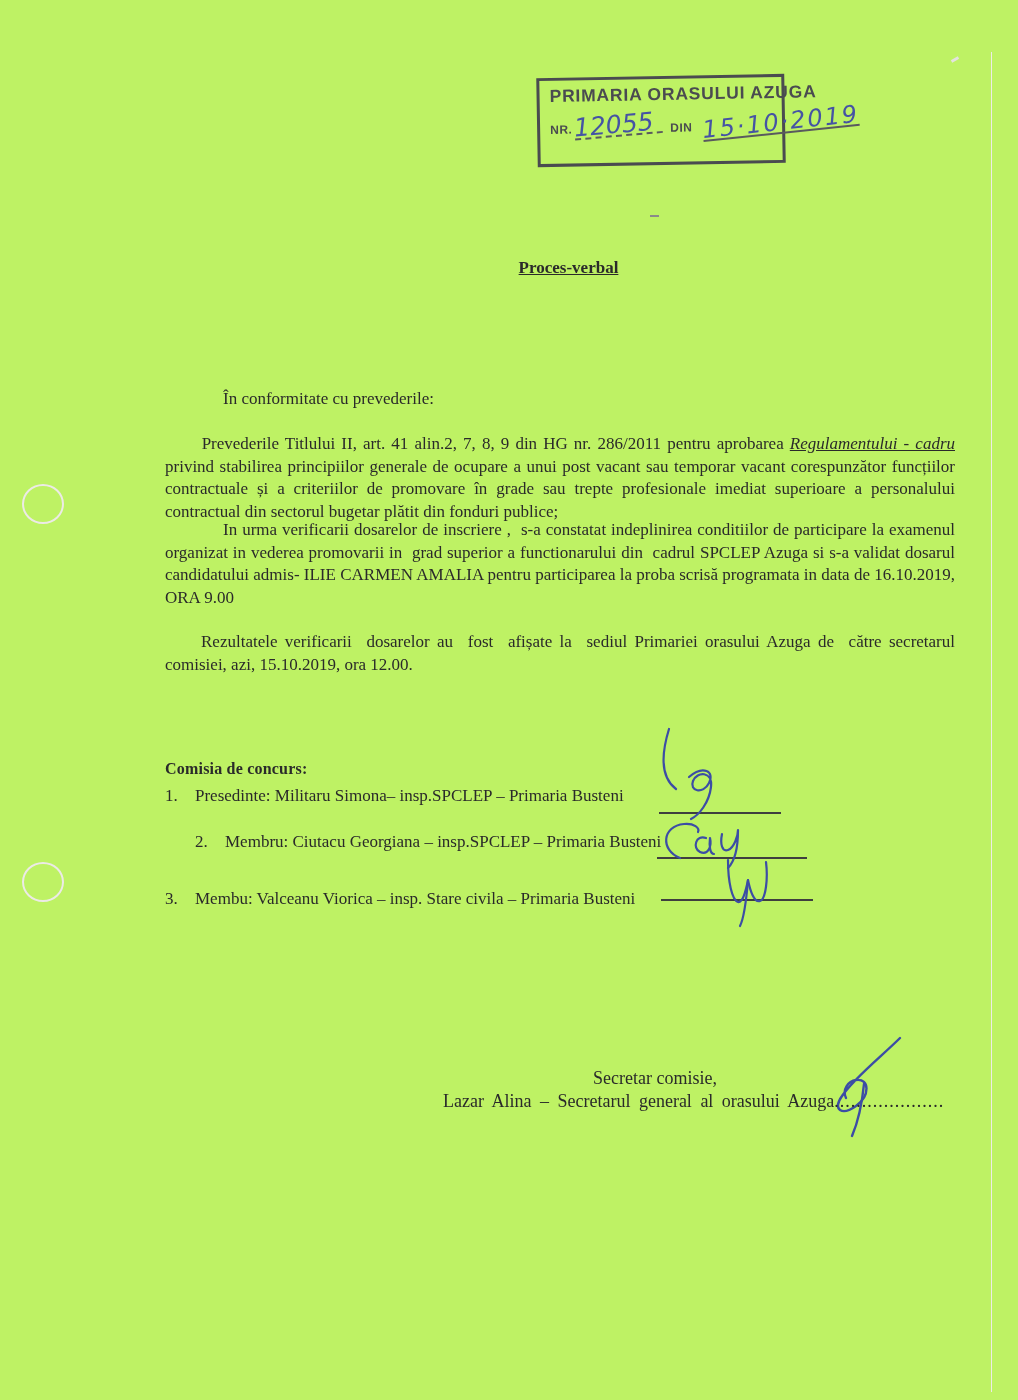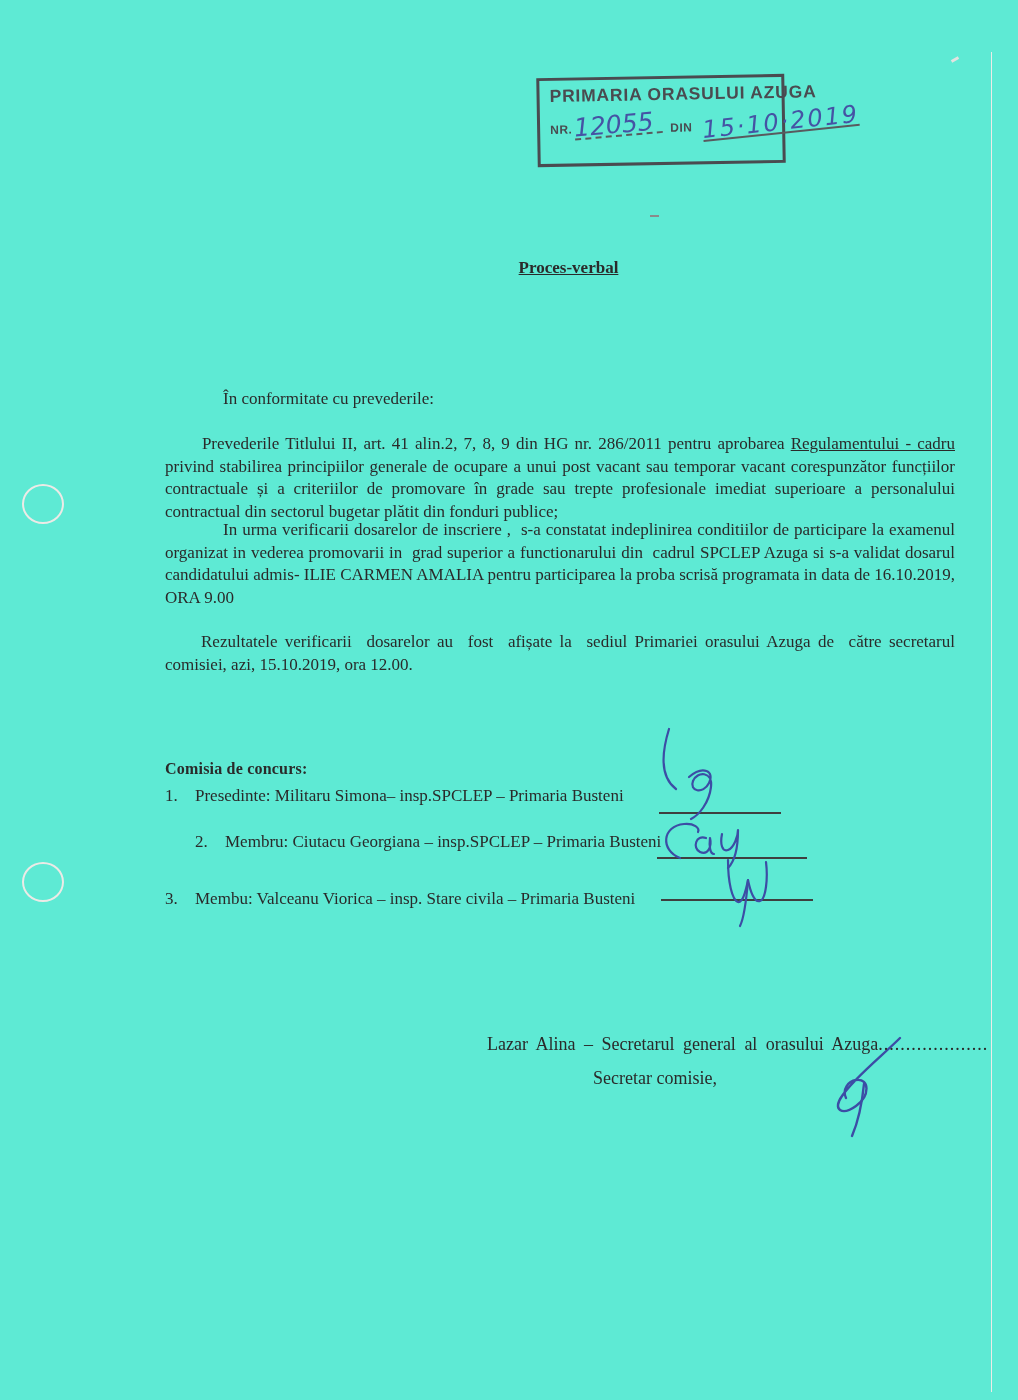--- a/index.html
+++ b/index.html
@@ -1,20 +1,20 @@
 <!DOCTYPE html>
 <html><head>
 <meta charset="utf-8">
 <style>
   html,body{margin:0;padding:0;background:#e9e9e7;}
   .page{
     position:relative;
     width:1018px;height:1400px;
     margin:0 auto;
-    background:#5eead4;
+    background:#bef264;
     overflow:hidden;
     font-family:"Liberation Serif", serif;
     color:#2a2a2a;
   }
   
   .scan-edge{position:absolute;left:991px;top:52px;width:1px;height:1340px;background:#edebe7;}
   .punch{position:absolute;width:38px;height:36px;border-radius:50%;border:2px solid #ececе9;border-color:#ececе9;}
   .punch{border:2px solid #eceae6;}
   .stray-dash{position:absolute;left:650px;top:215px;width:9px;height:2px;background:#8a8a8a;}
   .stray-mark{position:absolute;left:951px;top:58px;width:8px;height:3px;background:#e3e3e0;transform:rotate(-30deg);}
@@ -50,21 +50,21 @@
     letter-spacing:2px;
   }
 
   
   .doc-block{position:absolute;left:165px;width:790px;font-size:17px;line-height:22.5px;}
   .title-block{top:233px;text-align:center;font-weight:bold;line-height:23px;white-space:pre-wrap;}
   .doc-title{text-decoration:underline;display:inline-block;margin-bottom:14px;}
   .para{text-align:justify;white-space:pre-wrap;}
   .indent{text-indent:58px;}
   .intro-line{padding-left:58px;}
-  .u{text-decoration:underline;}
+  .u{text-decoration:underline;font-style:italic;}
   .block1{top:388px;}
   .block2{top:519px;}
   .block3{top:631px;}
   .p3indent{text-indent:36px;}
 
   .committee-heading{
     position:absolute;left:165px;top:760px;
     font-size:16px;font-weight:bold;letter-spacing:.2px;
   }
   .list-row{position:absolute;left:165px;width:820px;font-size:17px;white-space:nowrap;}
@@ -82,22 +82,22 @@
   .sig3{left:716px;top:856px;}
   .sig4{left:812px;top:1034px;}
   .sig4 path{stroke-width:2.4;}
 
   .secretary-role{
     position:absolute;left:165px;top:1068px;width:790px;
     text-align:center;padding-left:190px;box-sizing:border-box;
     font-size:18px;
   }
   .secretary-name{
-    position:absolute;left:443px;top:1034px;
-    font-size:18px;word-spacing:4px;white-space:nowrap;margin-left:44px;
+    position:absolute;left:443px;top:1091px;
+    font-size:18px;word-spacing:4px;white-space:nowrap;
   }
   .dots{letter-spacing:1px;}
 </style>
 </head>
 <body>
 
 <div class="page">
 
   <div class="scan-edge"></div>
   <div class="punch" style="left:22px;top:484px;"></div>

